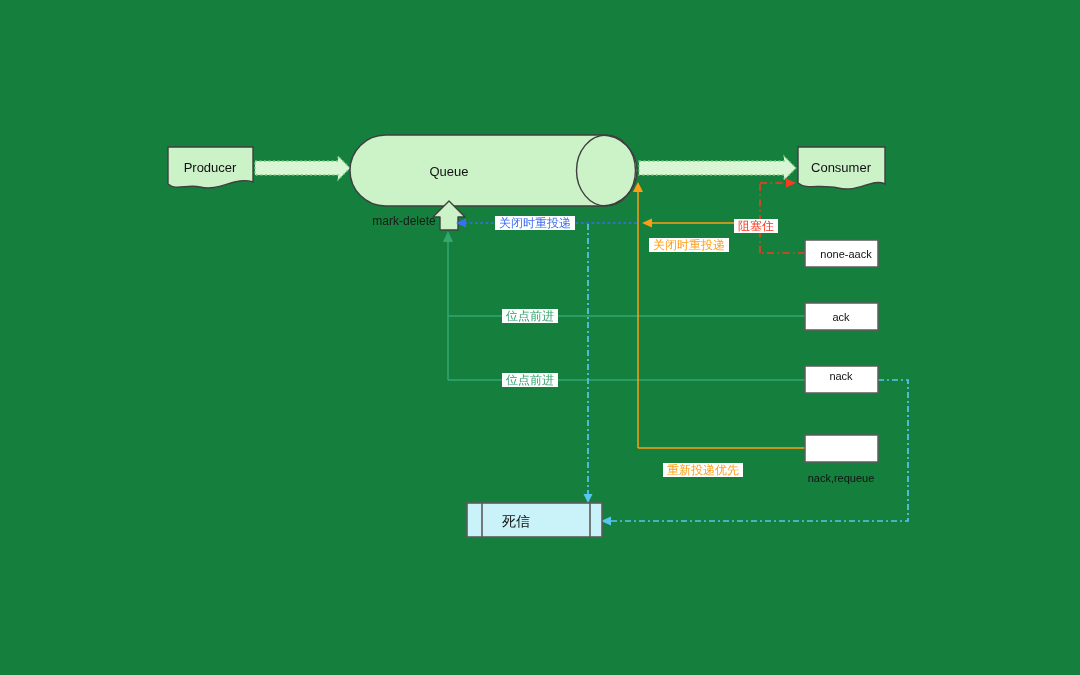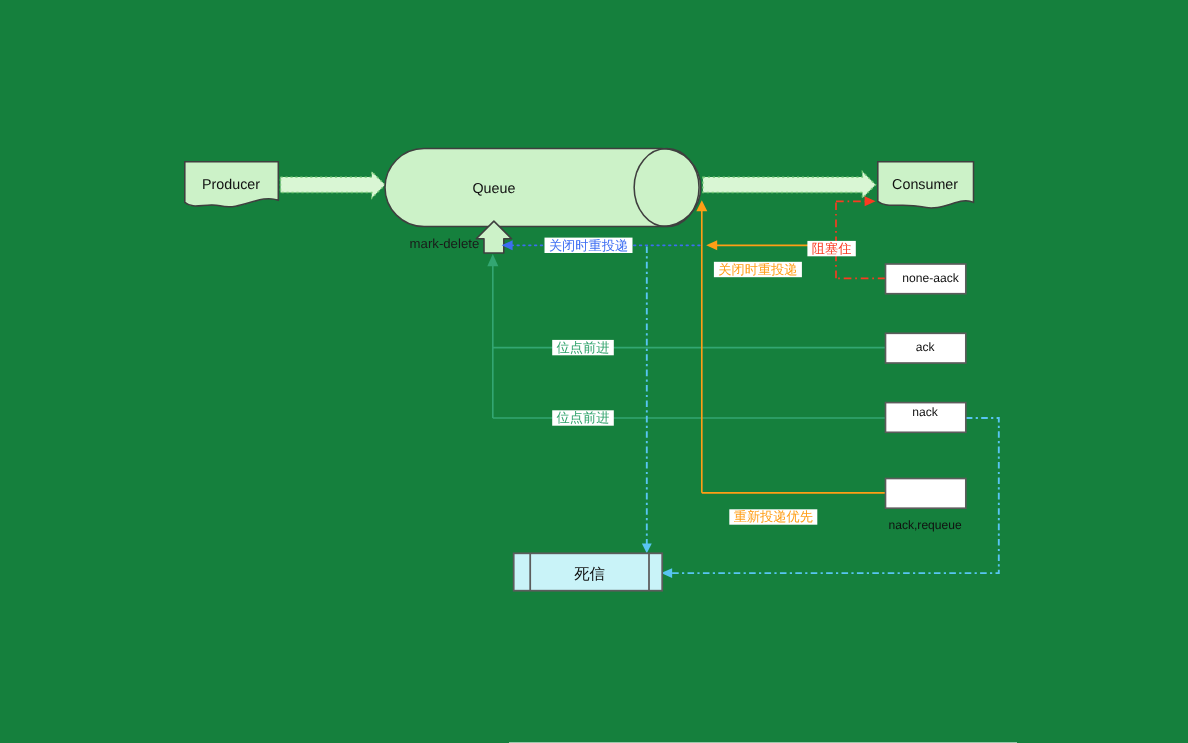--- a/index.html
+++ b/index.html
@@ -91,15 +91,15 @@
   <div class="lbl onln teal" style="left:530px;top:316px;">位点前进</div>
   <div class="lbl onln teal" style="left:530px;top:380px;">位点前进</div>
 
   <div class="lbl onln orange" style="left:703px;top:448px;">重新投递优先</div>
 
   <div class="lbl box-lbl" style="left:846px;top:254px;">none-aack</div>
   <div class="lbl box-lbl" style="left:841px;top:317px;">ack</div>
   <div class="lbl box-lbl" style="left:841px;top:376px;">nack</div>
   <div class="lbl box-lbl" style="left:841px;top:449px;margin-top:29px;">nack,requeue</div>
 
-  <div class="lbl dead-lbl" style="left:536px;top:521px;">死信</div>
+  <div class="lbl dead-lbl" style="left:516px;top:521px;">死信</div>
 
 </div>
 
 </body></html>

